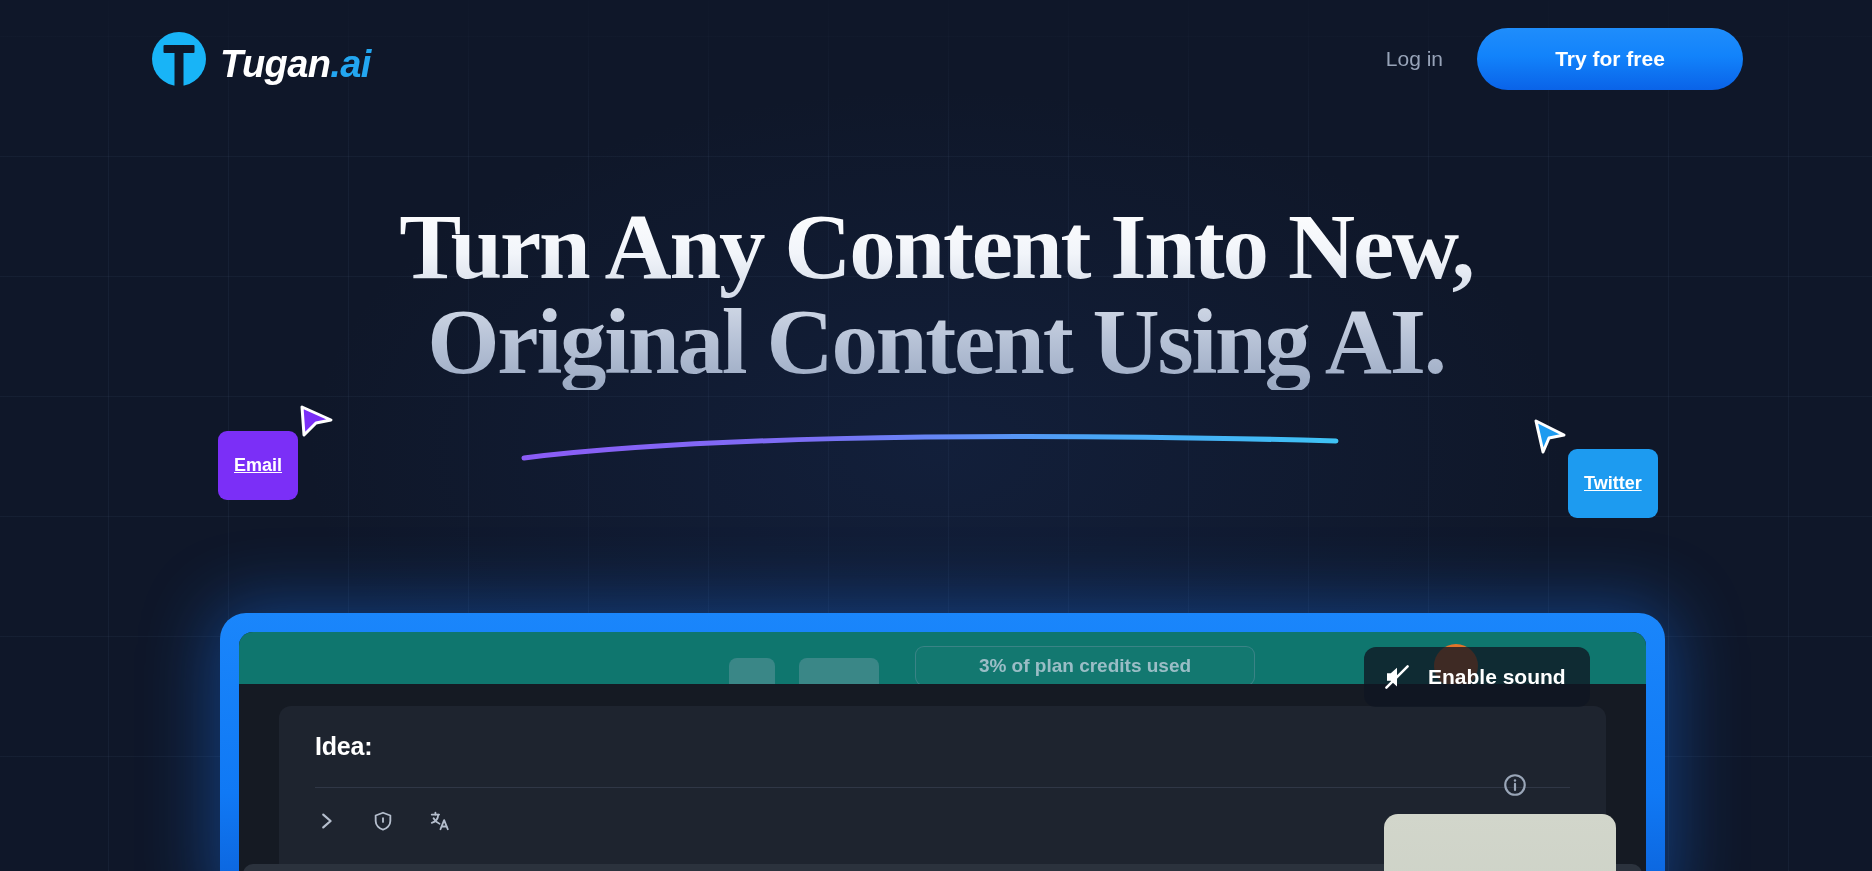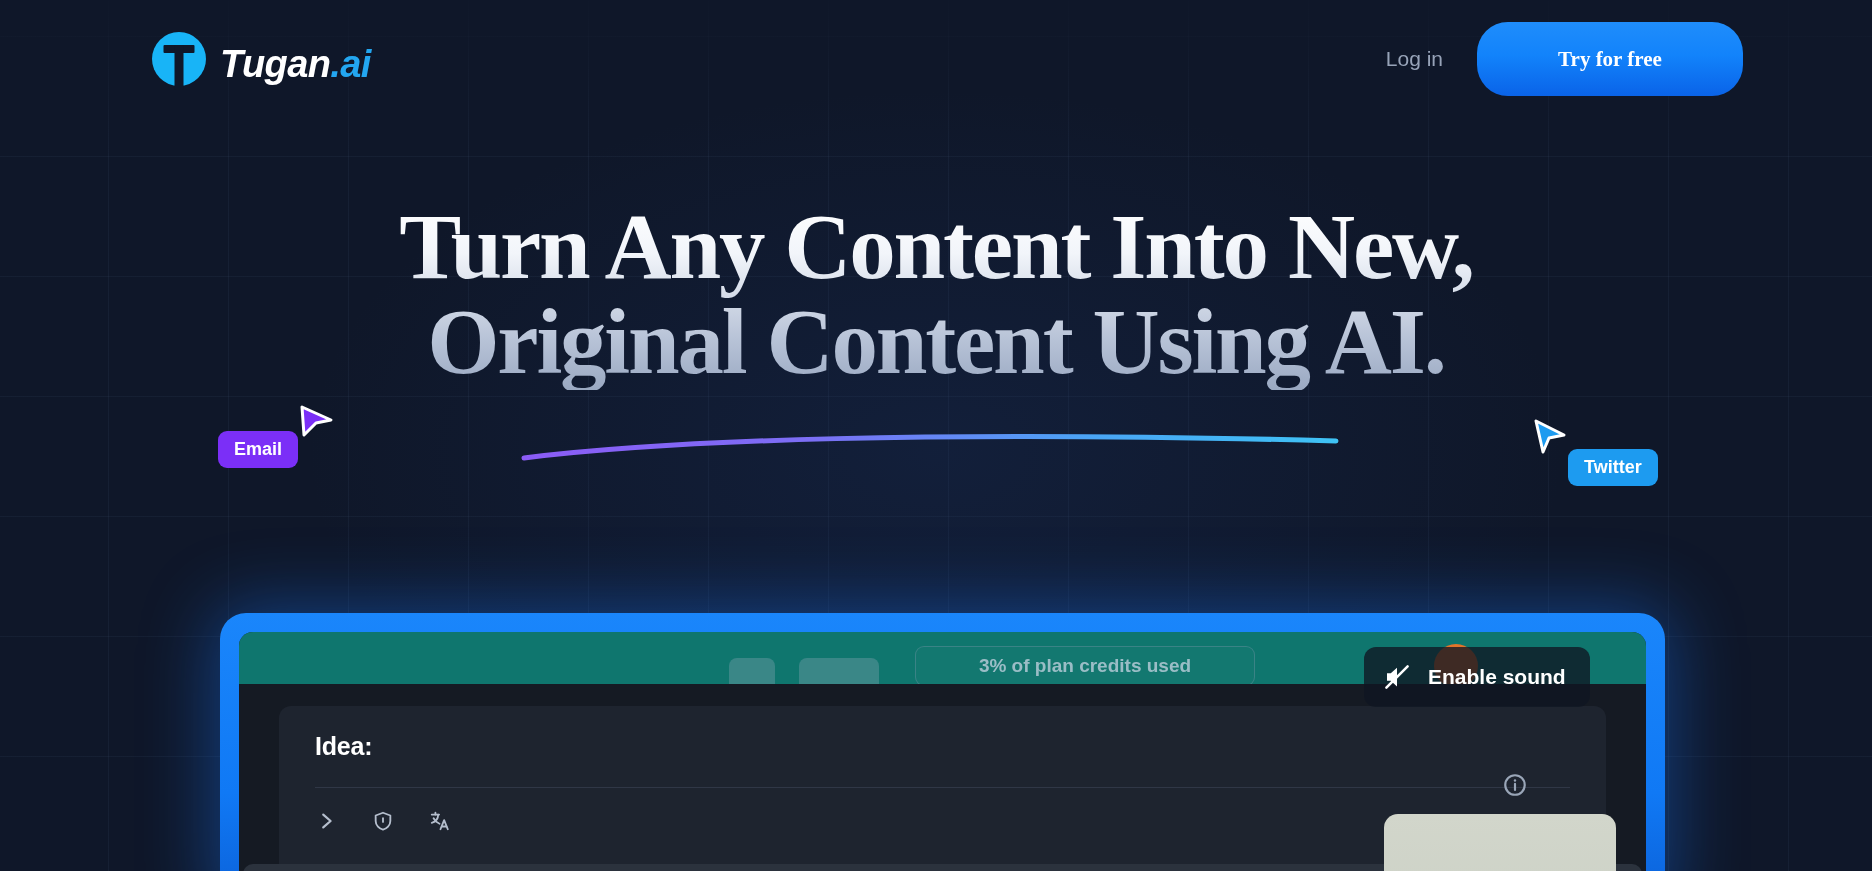--- a/index.html
+++ b/index.html
@@ -117,27 +117,27 @@
   }
   .login-link {
     font-size: 21px;
     color: #97a3b8;
     text-decoration: none;
     white-space: nowrap;
   }
   .cta-button {
     border: none;
     width: 266px;
-    height: 74px;
+    height: 62px;
     border-radius: 31px;
     background: linear-gradient(to bottom, #1f8dfb 0%, #1283fb 45%, #0a63e8 100%);
     color: #ffffff;
     font-size: 21px;
     font-weight: bold;
-    font-family: Liberation Serif, serif;
+    font-family: Liberation Sans, sans-serif;
     cursor: pointer;
     white-space: nowrap;
   }
 
   
   .hero {
     position: absolute;
     top: 200px;
     left: 0; right: 0;
     text-align: center;
@@ -168,22 +168,23 @@
   }
 
   
   .badge {
     position: absolute;
     z-index: 12;
     border-radius: 9px;
     font-size: 18px;
     font-weight: bold;
     color: #ffffff;
-    padding: 8px 16px;
-    white-space: nowrap;
+    padding: 24px 16px;
+    white-space: nowrap;
+    text-decoration: underline;
   }
   .badge-email {
     left: 218px;
     top: 431px;
     background: #7b2ff7;
   }
   .badge-twitter {
     left: 1568px;
     top: 449px;
     background: #1d9bf0;

